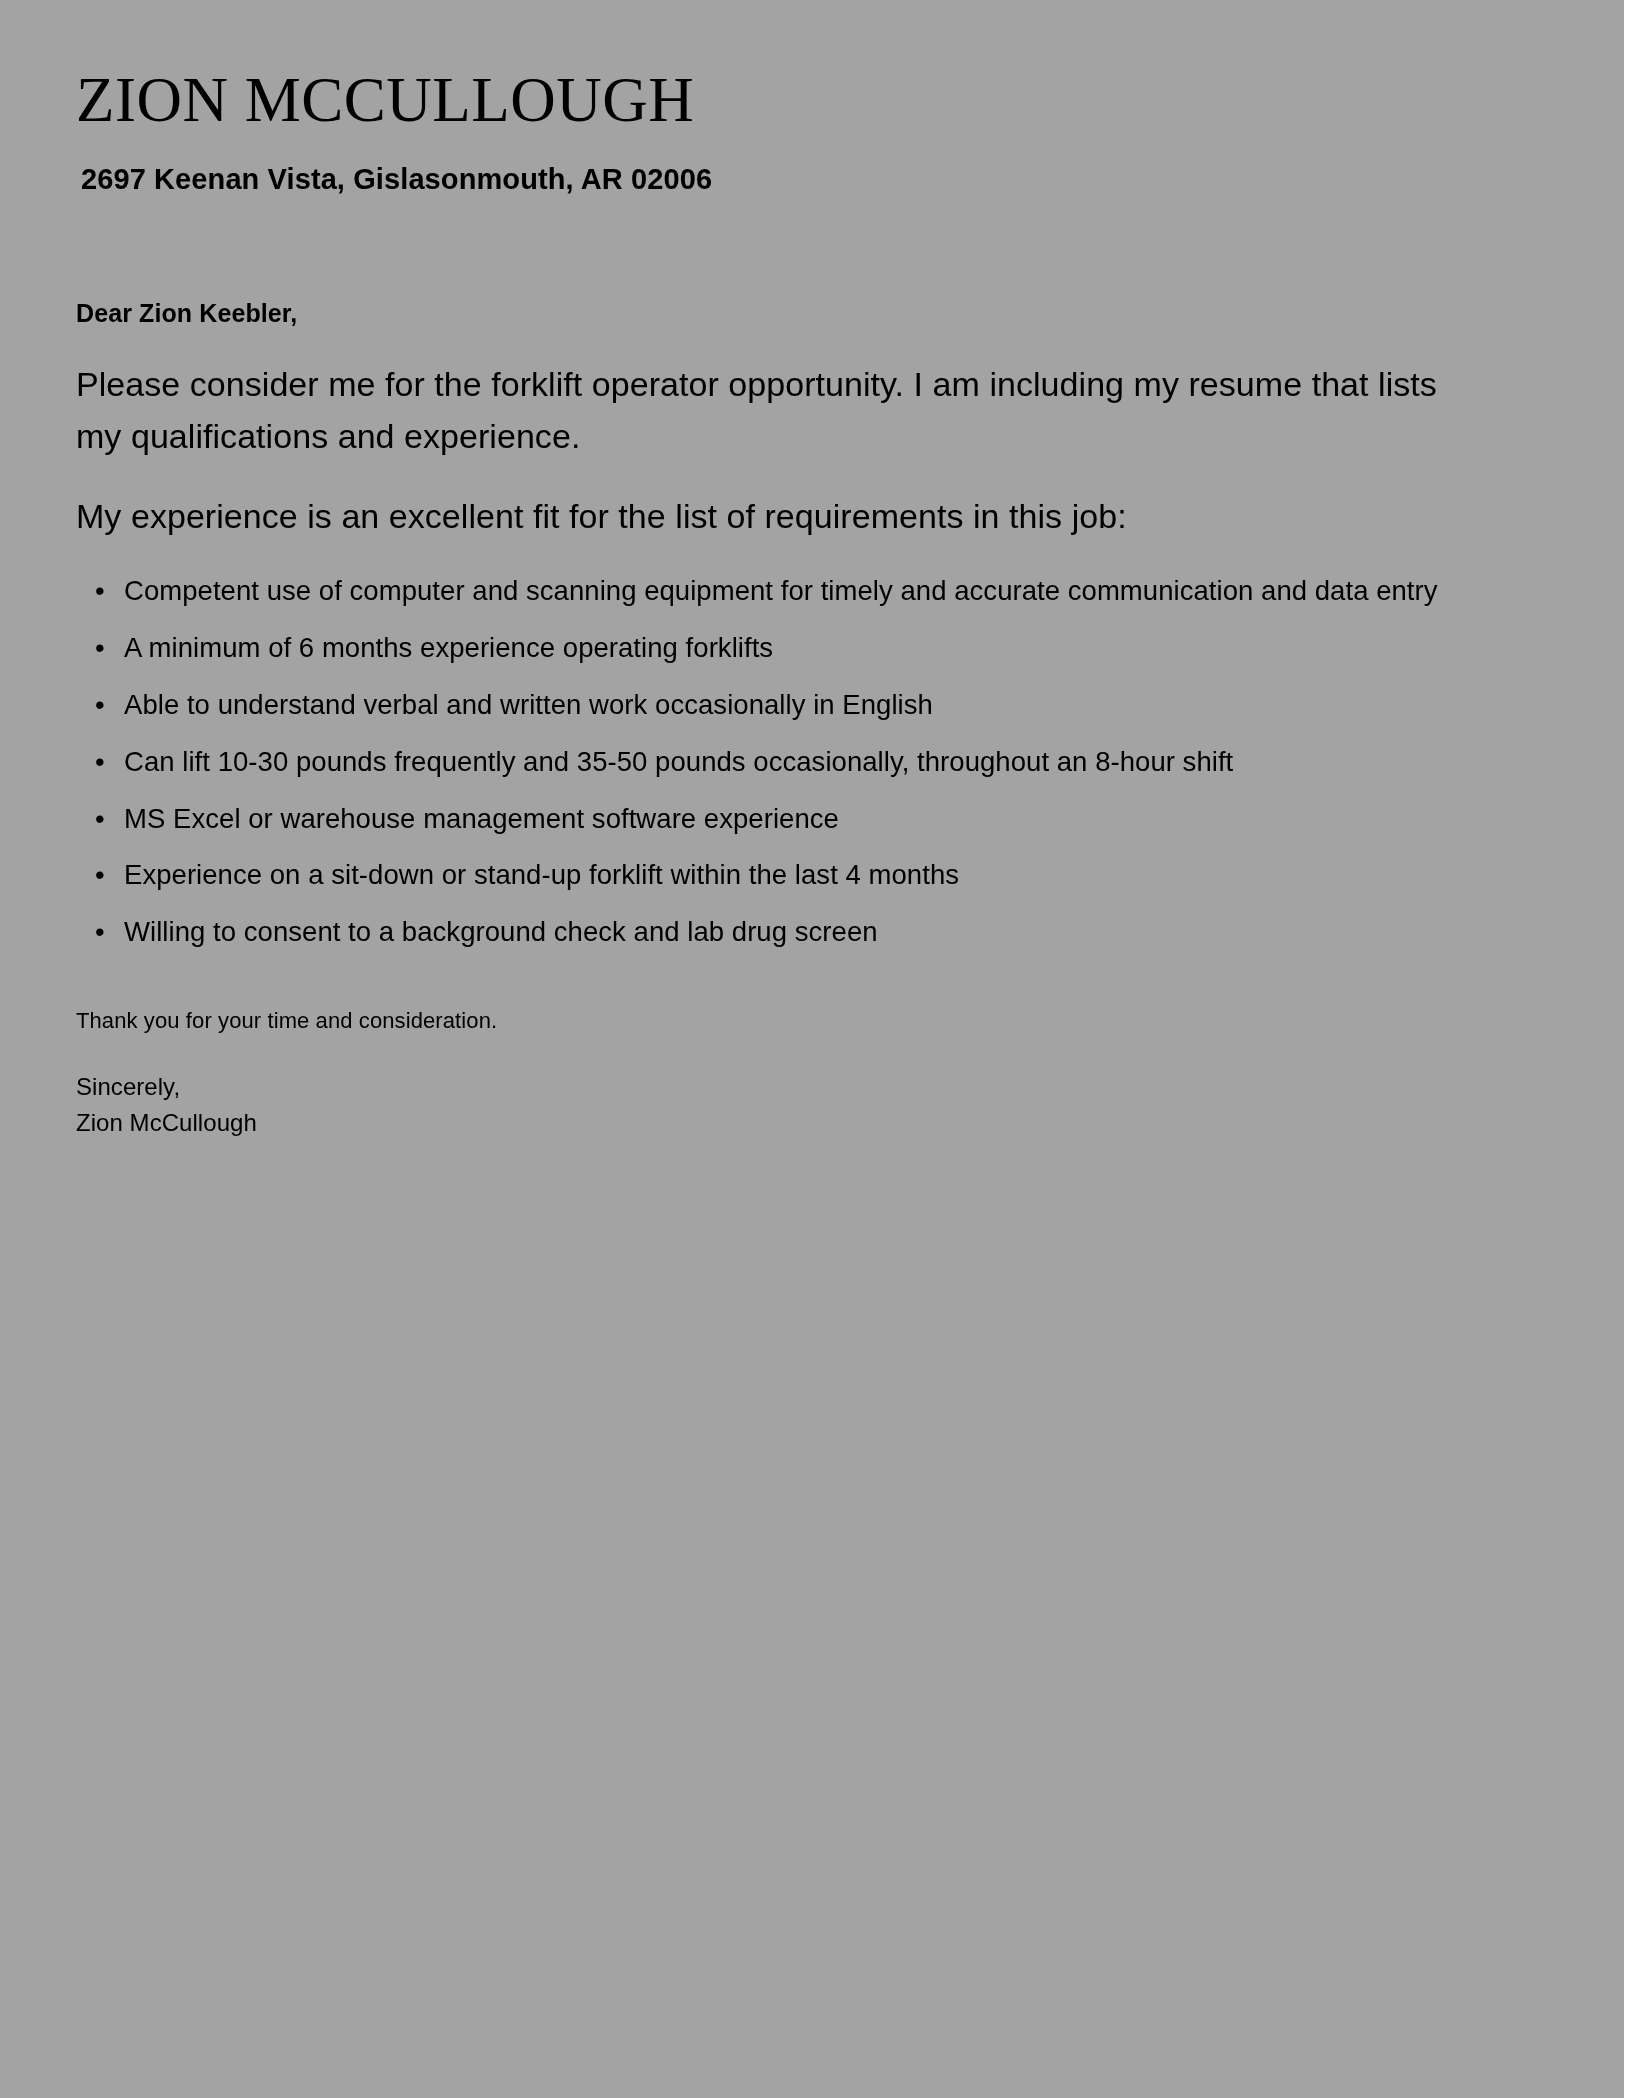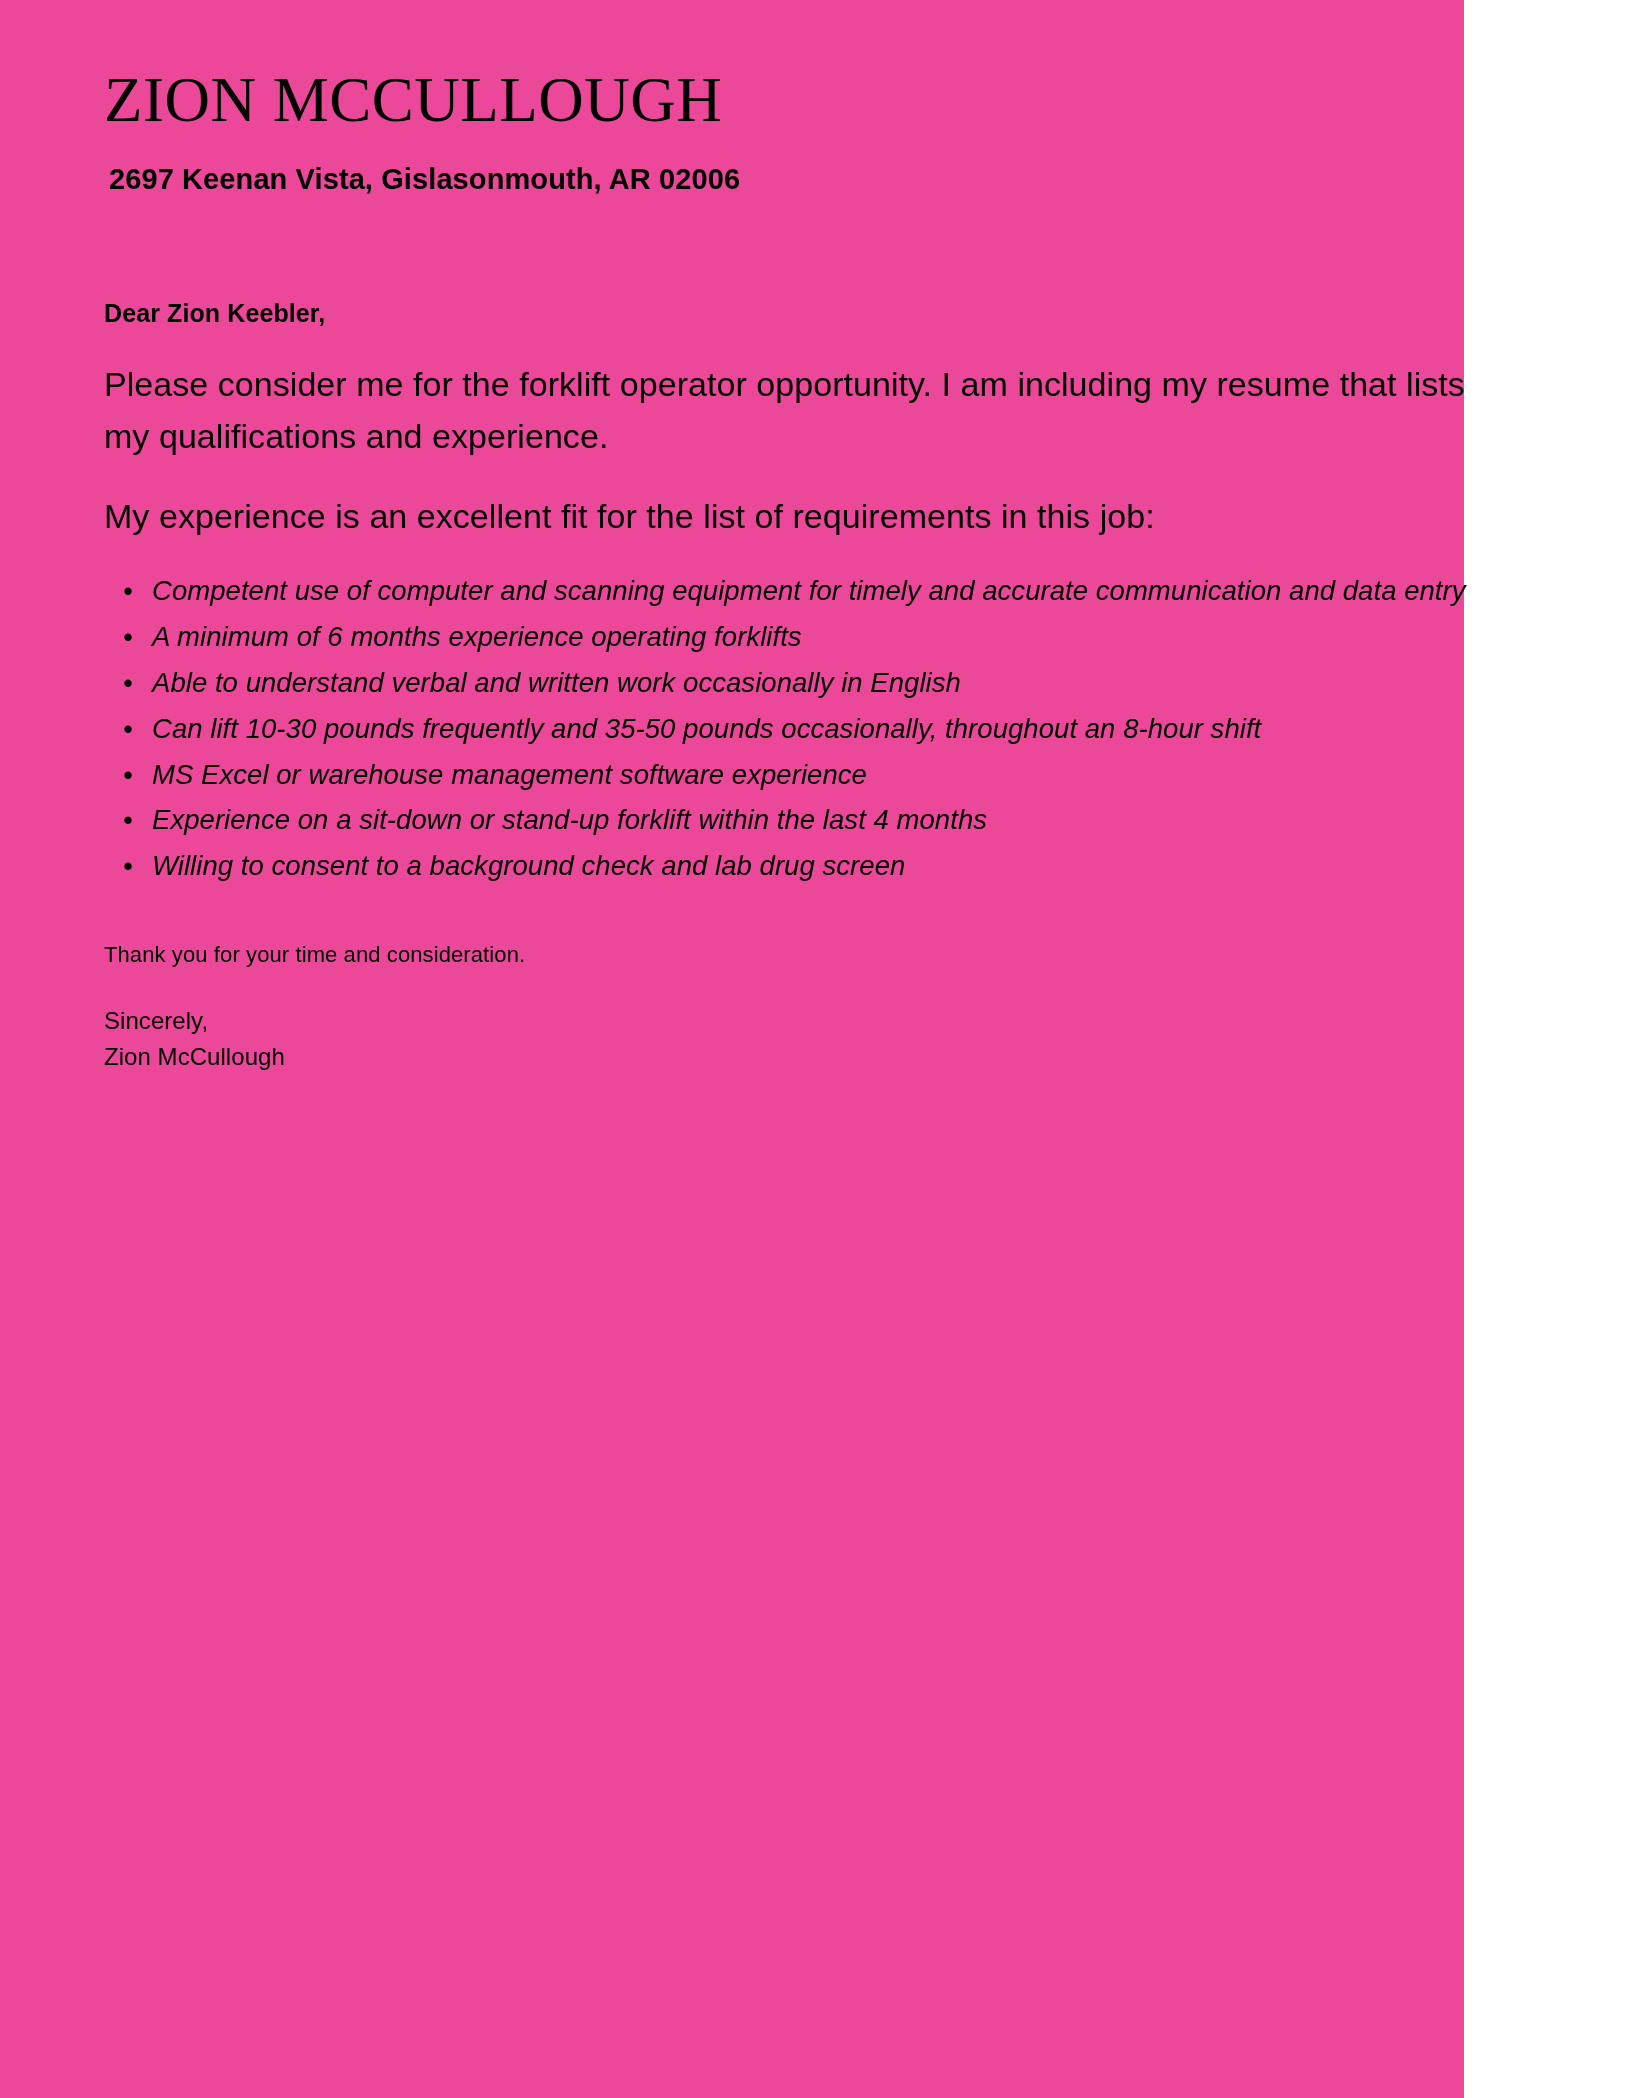--- a/index.html
+++ b/index.html
@@ -2,25 +2,25 @@
 <html><head>
 <meta charset="utf-8">
 <style>
   html, body {
     margin: 0;
     padding: 0;
     background: #ffffff;
   }
   .page {
     position: relative;
-    width: 1464px;
+    width: 1624px;
     height: 2098px;
-    background: #ec4899;
+    background: #a3a3a3;
     box-sizing: border-box;
-    padding: 66px 128px 0 104px;
+    padding: 66px 128px 0 76px;
     font-family: "Liberation Sans", sans-serif;
     color: #000000;
     -webkit-font-smoothing: antialiased;
   }
   .letter {
     width: 1376px;
   }
   .applicant-name {
     font-family: "Liberation Serif", serif;
     font-size: 63px;
@@ -54,23 +54,22 @@
   .req-list {
     list-style: none;
     margin: 28px 0 0 0;
     padding: 0;
   }
   .req-list li {
     position: relative;
     font-size: 27.5px;
     line-height: 1.52;
     padding-left: 48px;
-    margin: 4px 0 0 0;
+    margin: 15px 0 0 0;
     letter-spacing: 0.05px;
-    font-style: italic;
   }
   .req-list li::before {
     content: "\2022";
     position: absolute;
     left: 19px;
     top: 0;
     font-size: 27.5px;
     line-height: 1.52;
   }
   .closing-thanks {

